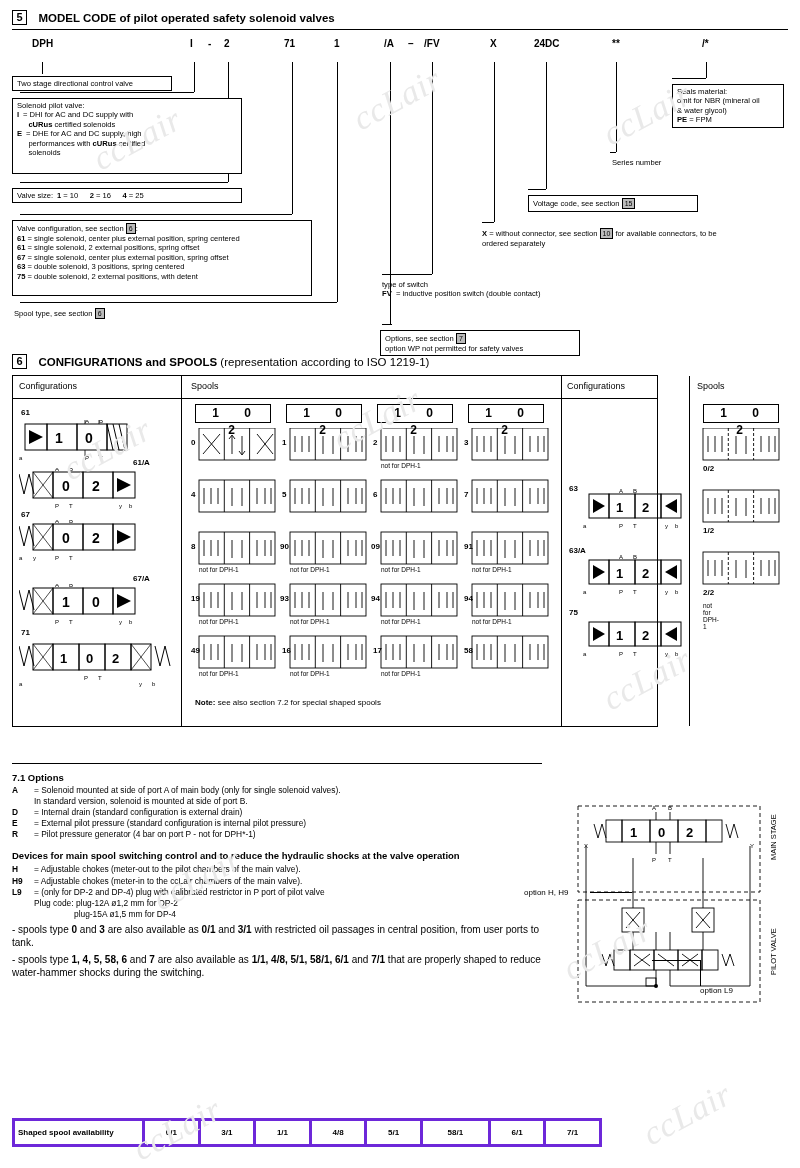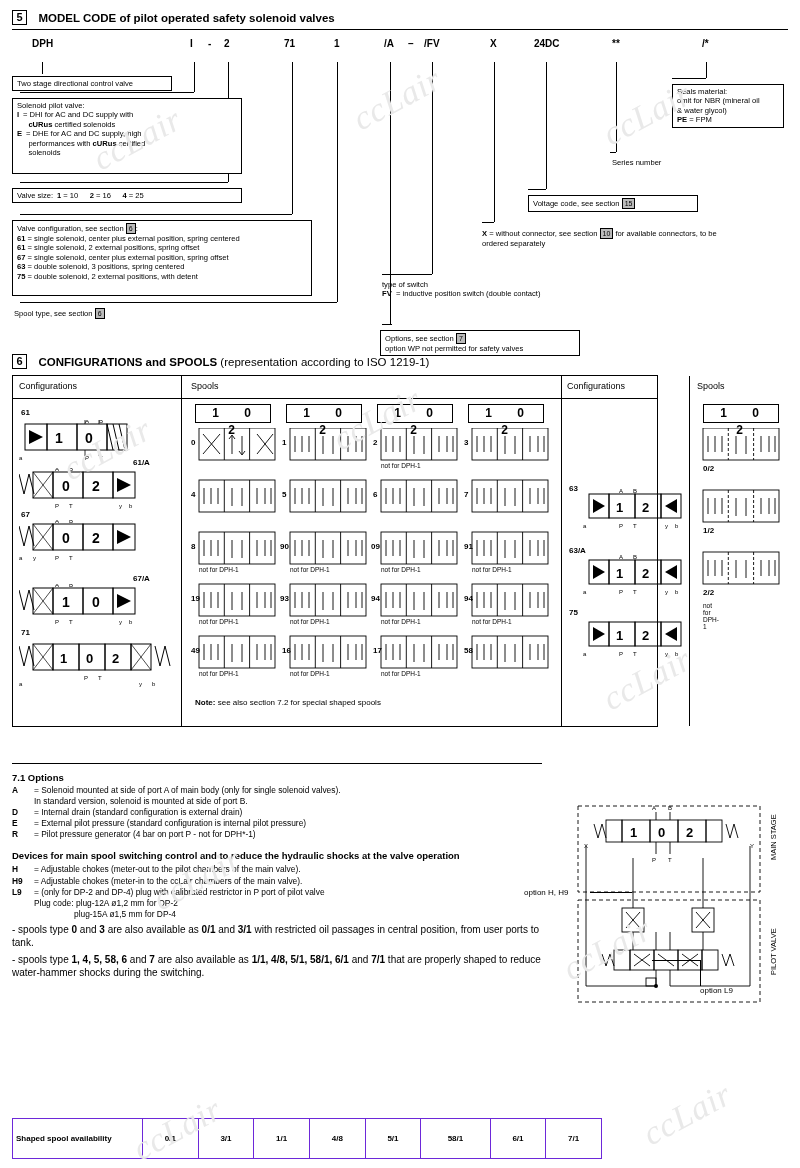--- a/index.html
+++ b/index.html
@@ -158,22 +158,22 @@
 
   
   #fscheme { position: absolute; left: 588px; top: 760px; width: 205px; }
   #fscheme .ft { font-size: 9.5px; font-weight: bold; }
   #fscheme .fs { font-size: 8.5px; }
 
   
   #spooltable { position: absolute; left: 12px; top: 1118px; width: 590px; }
   table { border-collapse: collapse; width: 100%; font-size: 8px; }
   table td, table th {
-    border: 1px solid #6d28d9;
-    padding: 15px 3px;
+    border: 3px solid #6d28d9;
+    padding: 7px 3px;
     text-align: center;
     height: 13px;
     font-weight: normal;
   }
   table th:first-child, table td:first-child {
     text-align: left;
     width: 130px;
     font-weight: bold;
   }
   table tbody td:first-child { font-weight: normal; }

